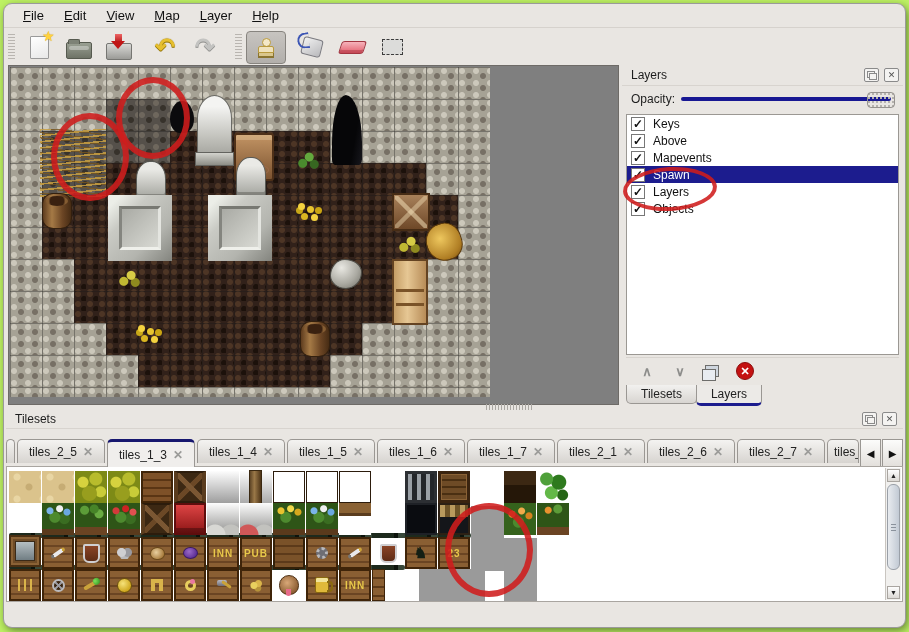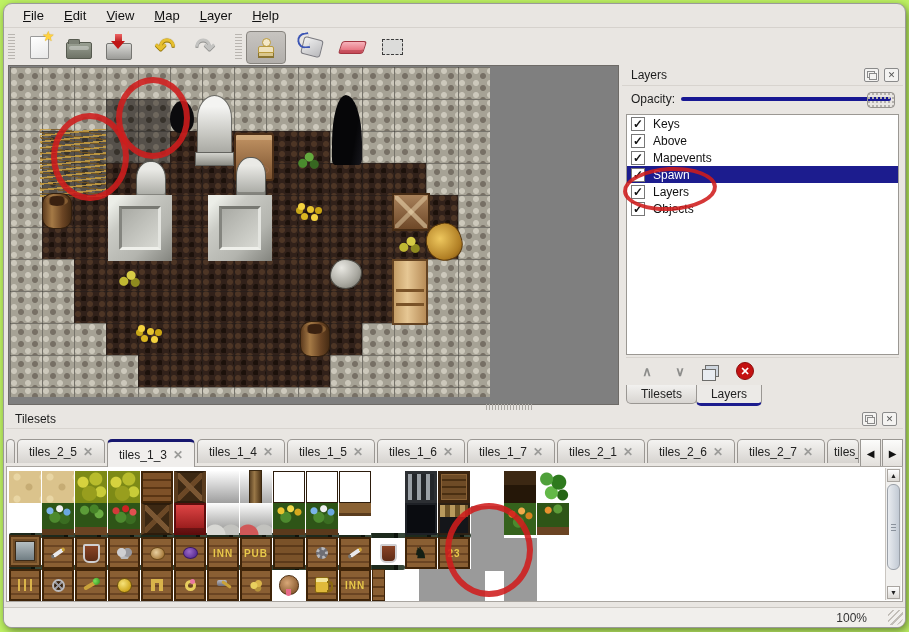--- a/index.html
+++ b/index.html
@@ -635,19 +635,15 @@
           </div>
           <div class="tile t-sign" style="left: 332px; top: 102px;">INN</div>
           <div class="tile t-post" style="left: 365px; top: 102px;"></div>
           <div class="tile t-gray" style="left: 464px; top: 39px; width: 33px; height: 65px;"></div>
           <div class="tile t-gray" style="left: 497px; top: 71px; width: 33px; height: 63px;"></div>
           <div class="tile t-gray" style="left: 412px; top: 102px; width: 66px; height: 32px;"></div>
           <div class="red-circle" style="left: 438px; top: 36px; width: 76px; height: 82px;"></div>
         </div>
   </div>
 
-  <div class="statusbar">
-    <span class="status-zoom">100%</span>
-    <div class="resize-grip"></div>
-  </div>
 
  </div>
 </div>
 
 </body></html>

